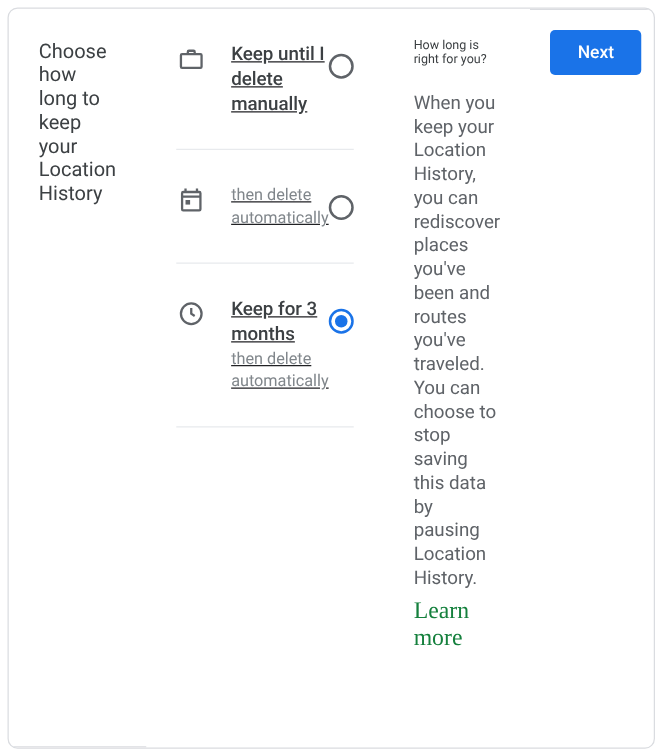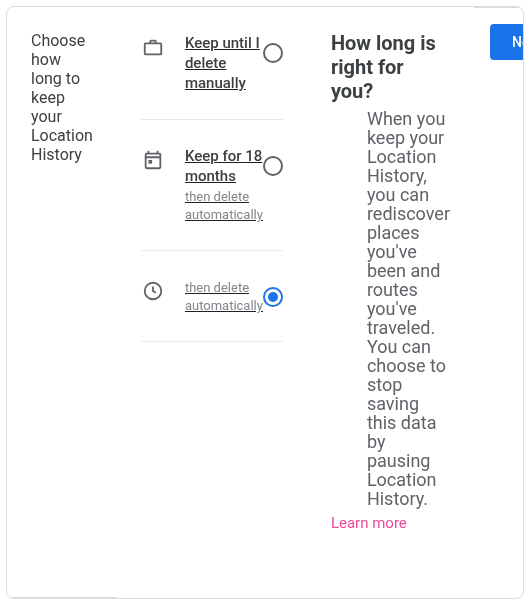--- a/index.html
+++ b/index.html
@@ -86,38 +86,38 @@
       width: 10px; height: 10px;
       background: #1a73e8;
       border-radius: 50%;
       transform: translate(-50%, -50%);
     }
     .info {
       padding: 24px 24px 0 24px;
       flex: 1;
     }
     .info-title {
-      font-size: 20px;
-      font-weight: 700;
+      font-size: 10px;
+      font-weight: 400;
       color: #3c4043;
-      margin-bottom: 6px;
+      margin-bottom: 20px;
     }
     .info-body {
-      font-size: 18px;
+      font-size: 15px;
       color: #5f6368;
       line-height: 19px;
-      margin-left: 36px;
     }
     .learn-more {
       display: inline-block;
       margin-top: 6px;
-      font-size: 15px;
-      color: #ec4899;
+      font-size: 19px;
+      color: #15803d;
       text-decoration: none;
       cursor: pointer;
+      font-family: Liberation Serif, serif;
     }
     .footer {
       border-top: 1px solid #dadce0;
       padding: 16px;
       display: flex;
       justify-content: flex-end;
       gap: 10px;
     }
     .btn {
       font-family: inherit;
@@ -163,34 +163,34 @@
     </div>
 
     <div class="option">
       <div class="option-icon">
         <svg viewBox="0 0 24 24" fill="currentColor">
           <path d="M19 4h-1V2h-2v2H8V2H6v2H5a2 2 0 0 0-2 2v14a2 2 0 0 0 2 2h14a2 2 0 0 0 2-2V6a2 2 0 0 0-2-2zm0 16H5V10h14v10zM5 8V6h14v2H5z"></path>
           <rect x="7" y="12" width="4" height="4"></rect>
         </svg>
       </div>
       <div class="option-text">
-        <div class="option-title">Keep for 18 months</div>
         <div class="option-sub">then delete automatically</div>
       </div>
       <div class="radio"></div>
     </div>
 
     <div class="option">
       <div class="option-icon">
         <svg viewBox="0 0 24 24" fill="none" stroke="currentColor" stroke-width="2">
           <circle cx="12" cy="12" r="9"></circle>
           <path d="M12 7v5l3 2"></path>
         </svg>
       </div>
       <div class="option-text">
+        <div class="option-title">Keep for 3 months</div>
         <div class="option-sub">then delete automatically</div>
       </div>
       <div class="radio selected"></div>
     </div>
 
   </div>
 
   <div class="info">
     <div class="info-title">How long is right for you?</div>
     <div class="info-body">When you keep your Location History, you can rediscover places you've been and routes you've traveled. You can choose to stop saving this data by pausing Location History.</div>

